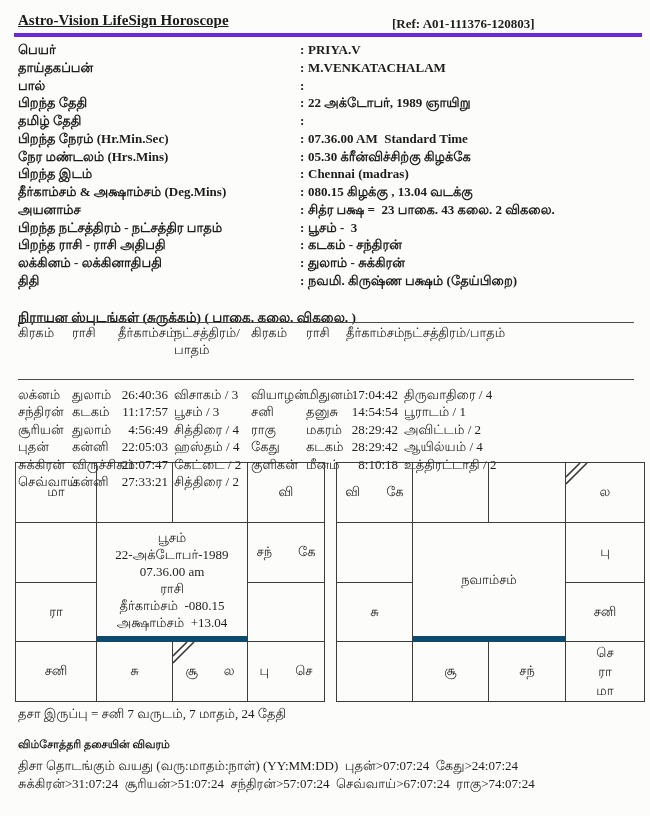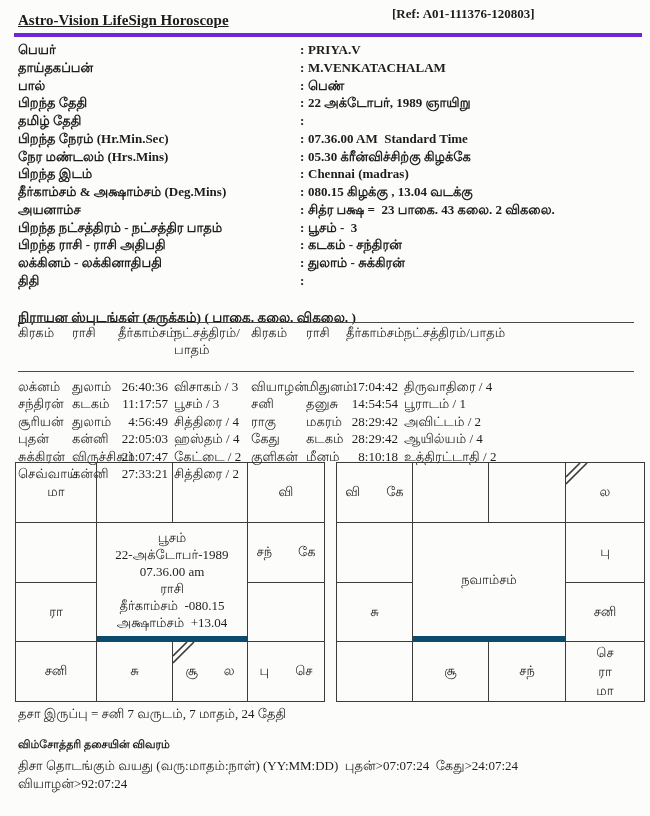--- a/index.html
+++ b/index.html
@@ -8,33 +8,33 @@
     position:relative; width:650px; height:816px; margin:0 auto;
     background:#fcfcfa; color:#1d1d1d;
     font-family:"Liberation Serif","DejaVu Serif",serif;
     overflow:hidden;
   }
   
   .header { position:absolute; left:14px; right:8px; top:6px; height:31px;
             border-bottom:4px solid #6d28d9; }
   .title  { position:absolute; left:4px; top:6px; font-size:15px; font-weight:bold;
             text-decoration:underline; }
-  .ref    { position:absolute; left:378px; top:0; font-size:13px; font-weight:bold; }
+  .ref    { position:absolute; left:378px; top:10px; font-size:13px; font-weight:bold; }
   
   .info { position:absolute; left:18px; top:42px; right:8px;font-weight:bold; }
   .irow { display:flex; height:17.75px; font-size:13px; align-items:baseline; }
   .ilabel { width:282px; flex:0 0 282px; white-space:pre-wrap; }
   .icolon { width:8px; flex:0 0 8px; }
   .ivalue { flex:1; white-space:pre-wrap; }
   
   .ptitle { position:absolute; left:18px; top:310px; font-size:13.5px; font-weight:bold; }
   .ptable { position:absolute; left:18px; top:322px; width:616px; font-size:13px; }
   .pgrid  { display:grid; grid-template-columns:54px 46px 50px 83px 49px 46px 52px auto; }
   .phead  { border-top:1.5px solid #4a4a4a; border-bottom:1.5px solid #4a4a4a;
-            padding:2px 0 12px; }
+            padding:2px 0 20px; }
   .pbody  { margin-top:7px; }
   .prow   { height:17.4px; }
   .tr  { text-align:right; }
   .pl  { padding-left:6px; }
   
   .chart { position:absolute; top:462px; height:240px; border:1.5px solid #3c3c3c;
            display:grid; font-size:13px; }
   .rasi { left:15px;  width:310px; grid-template-columns:81px 76px 75px 1fr;
           grid-template-rows:60px 60px 59px 1fr; }
   .nava { left:336px; width:309px; grid-template-columns:76px 76px 77px 1fr;
@@ -74,21 +74,20 @@
         <span class="ivalue">PRIYA.V</span>
       </div>
     <div class="irow">
         <span class="ilabel">தாய்தகப்பன்</span>
         <span class="icolon">:</span>
         <span class="ivalue">M.VENKATACHALAM</span>
       </div>
     <div class="irow">
         <span class="ilabel">பால்</span>
         <span class="icolon">:</span>
-        <span class="ivalue">பெண்</span>
       </div>
     <div class="irow">
         <span class="ilabel">பிறந்த தேதி</span>
         <span class="icolon">:</span>
         <span class="ivalue">22 அக்டோபர், 1989 ஞாயிறு</span>
       </div>
     <div class="irow">
         <span class="ilabel">தமிழ் தேதி</span>
         <span class="icolon">:</span>
       </div>
@@ -128,20 +127,21 @@
         <span class="ivalue">கடகம் - சந்திரன்</span>
       </div>
     <div class="irow">
         <span class="ilabel">லக்கினம் - லக்கினாதிபதி</span>
         <span class="icolon">:</span>
         <span class="ivalue">துலாம் - சுக்கிரன்</span>
       </div>
     <div class="irow">
         <span class="ilabel">திதி</span>
         <span class="icolon">:</span>
+        <span class="ivalue">நவமி. கிருஷ்ண பக்ஷம் (தேய்பிறை)</span>
       </div>
   </div>
 
   <div class="ptitle">நிராயன ஸ்புடங்கள் (சுருக்கம்) ( பாகை. கலை. விகலை. )</div>
   <div class="ptable">
     <div class="pgrid phead">
       <span>கிரகம்</span>
       <span>ராசி</span>
       <span class="tr">தீர்காம்சம்</span>
       <span class="pl">நட்சத்திரம்/பாதம்</span>
@@ -304,16 +304,16 @@
         <span>செ</span>
         <span>ரா</span>
         <span>மா</span>
       </div>
   </div>
 
   <div class="dasa">
     <div class="dbalance">தசா இருப்பு = சனி 7 வருடம், 7 மாதம், 24 தேதி</div>
     <div class="dtitle">விம்சோத்தரி தசையின் விவரம்</div>
     <div class="dline">திசா தொடங்கும் வயது (வரு:மாதம்:நாள்) (YY:MM:DD)  புதன்&gt;07:07:24  கேது&gt;24:07:24</div>
-    <div class="dline">வியாழன்&gt;92:07:24</div>
+    <div class="dline">சுக்கிரன்&gt;31:07:24  சூரியன்&gt;51:07:24  சந்திரன்&gt;57:07:24  செவ்வாய்&gt;67:07:24  ராகு&gt;74:07:24</div>
   </div>
 
 </div>
 
 </body></html>

